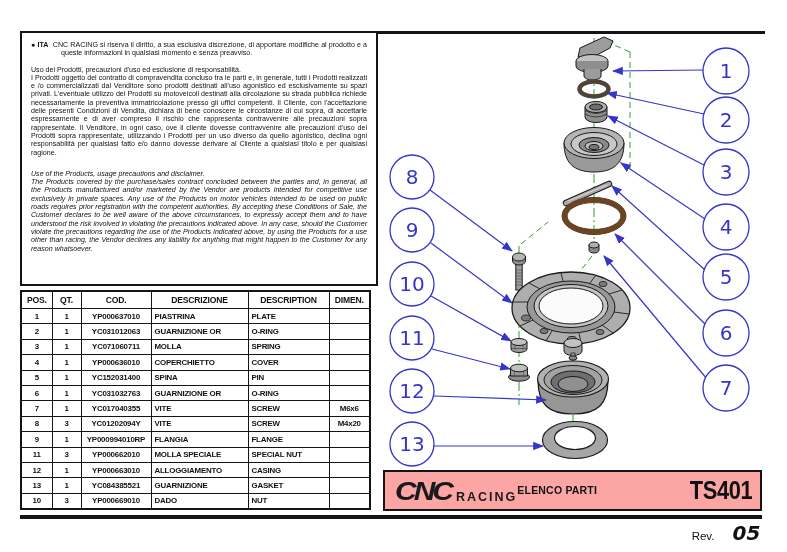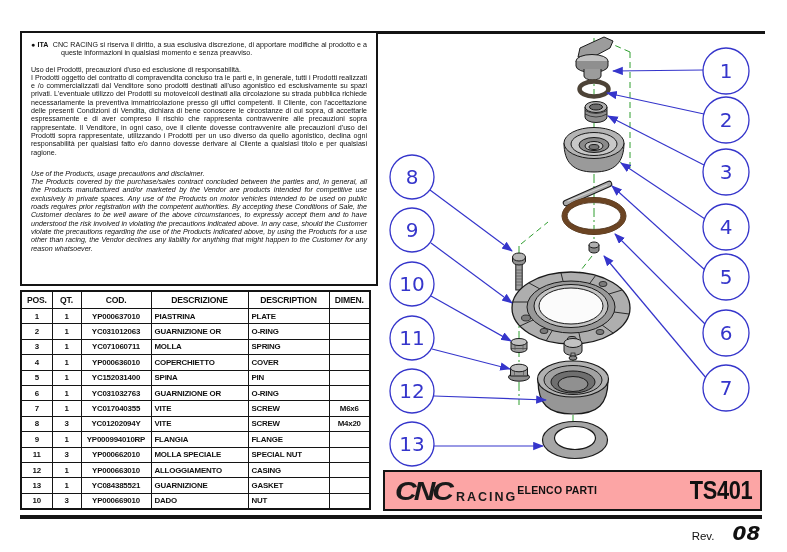--- a/index.html
+++ b/index.html
@@ -398,16 +398,16 @@
     <div class="list-title">
       <div>ELENCO PARTI</div>
     </div>
     <div class="sheet-code">TS401</div>
   </div>
 
   <div class="bottom-rule"></div>
 
   <div class="rev">
     <span class="rev-label">Rev.</span>
-    <span class="rev-val">08</span>
+    <span class="rev-val">05</span>
   </div>
 
 </div>
 
 </body></html>

